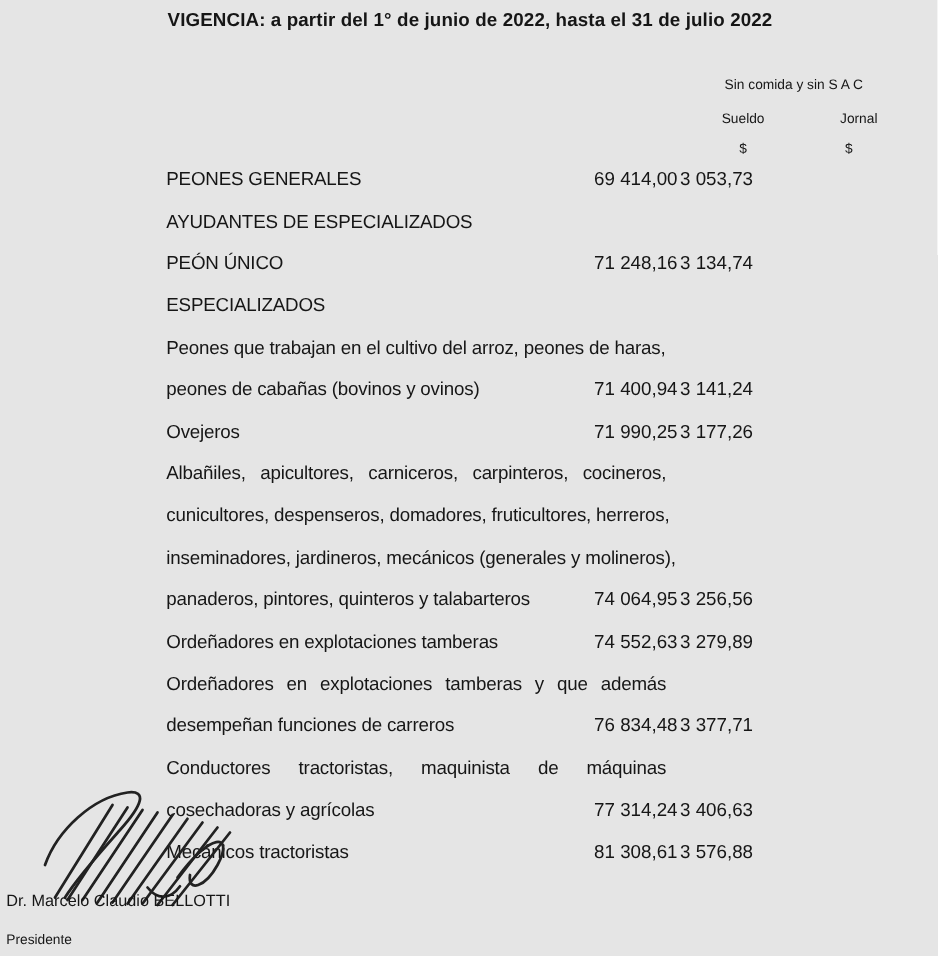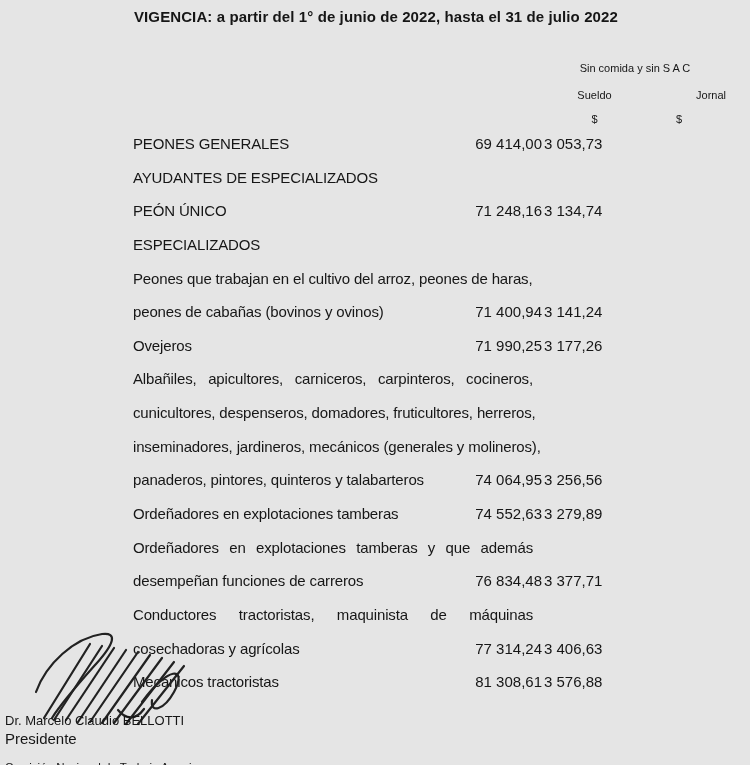--- a/index.html
+++ b/index.html
@@ -25,21 +25,21 @@
     white-space: nowrap;
     letter-spacing: 0.1px;
   }
   .hdr {
     position: absolute;
     font-size: 11px;
     line-height: 16px;
   }
   .hdr-group   { left: 520px; top: 60px;  width: 230px; text-align: center; }
   .hdr-sueldo  { left: 561px; top: 87px;  width: 67px;  text-align: center; }
-  .hdr-jornal  { left: 680px; top: 87px;  width: 62px;  text-align: center; }
+  .hdr-jornal  { left: 656px; top: 87px;  width: 62px;  text-align: center; }
   .unit-sueldo { left: 561px; top: 111px; width: 67px;  text-align: center; }
   .unit-jornal { left: 648px; top: 111px; width: 62px;  text-align: center; }
   .rows {
     position: absolute;
     left: 0;
     top: 127px;
     width: 664px;
   }
   .row {
     position: relative;
@@ -77,21 +77,21 @@
     top: 630px;
   }
   .sig-block {
     position: absolute;
     left: 5px;
     top: 714px;
     width: 205px;
     text-align: left;
   }
   .sig-name { font-size: 13px;   line-height: 14px; }
-  .sig-role { font-size: 15px; line-height: 12px; margin-top: 5px; }
+  .sig-role { font-size: 11px; line-height: 12px; margin-top: 18px; }
   .sig-org  { font-size: 11.5px; line-height: 12px; margin-top: 16px; white-space: nowrap; }
 </style>
 </head>
 <body>
 
 <div class="page">
 
   <div class="doc-title">VIGENCIA: a partir del 1° de junio de 2022, hasta el 31 de julio 2022</div>
 
   <div class="hdr hdr-group">Sin comida y sin S A C</div>

